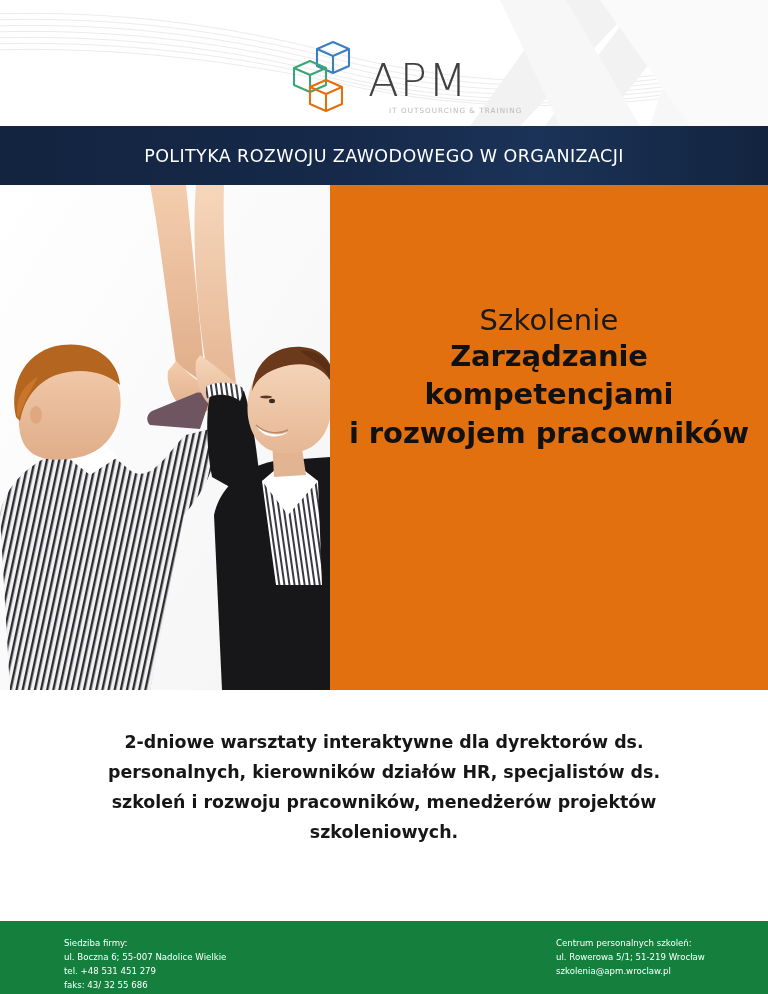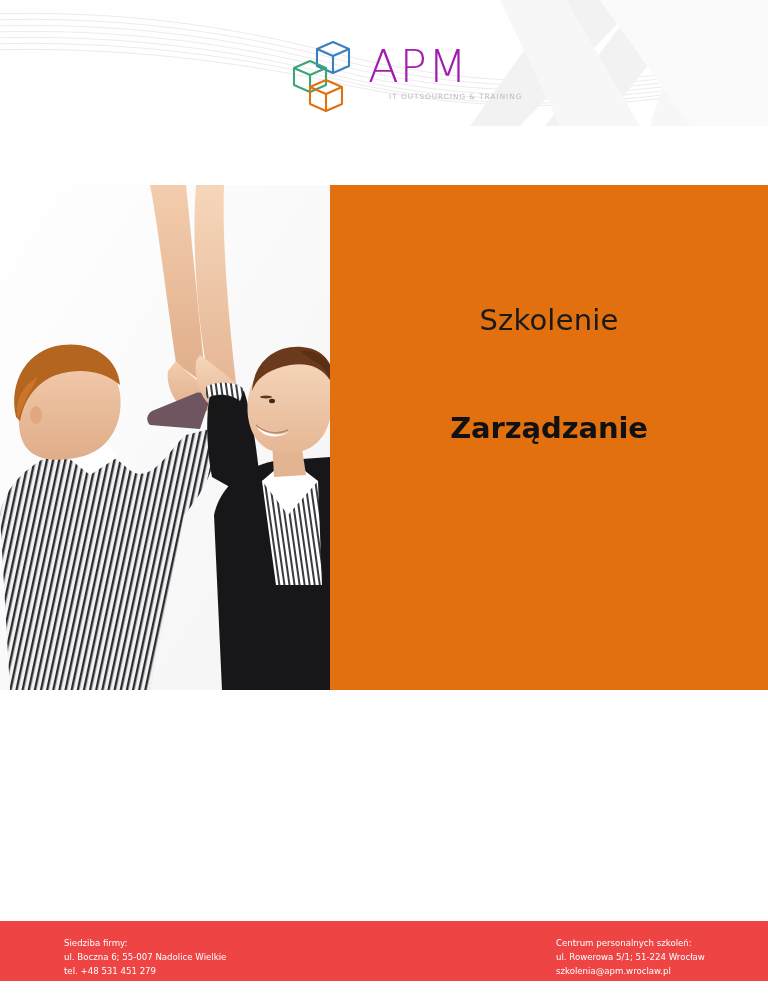--- a/index.html
+++ b/index.html
@@ -19,23 +19,24 @@
   .header-deco { position:absolute; left:0; top:0; width:768px; height:126px; }
 
   .logo-block {
     position:absolute; left:286px; top:36px;
     width:200px; height:82px;
     display:flex; align-items:flex-start;
   }
   .logo-cubes { width:78px; height:78px; position:relative; flex:0 0 auto; }
   .logo-word { margin-left:4px; padding-top:10px; }
   .logo-apm {
-    font-size:45px; line-height:0.95; color:#a21caf;
+    font-size:45px; line-height:0.95; color:#404040;
     font-weight:300; letter-spacing:1px;
     font-family:"DejaVu Sans", sans-serif;
+    margin-top:14px;
   }
   .logo-tagline {
     font-size:7.2px; color:#b8b8b8; letter-spacing:1.05px;
     margin-top:3px; margin-left:21px; white-space:nowrap;
     font-family:"DejaVu Sans", sans-serif;
   }
 
   
   .banner {
     position:absolute; left:0; top:126px; width:768px; height:59px;
@@ -57,42 +58,42 @@
   .hero-panel {
     position:absolute; left:330px; top:0; width:438px; height:505px;
     background:#e2700f;
     display:flex; flex-direction:column; align-items:center;
   }
   .panel-kicker {
     margin-top:118px; font-size:29px; color:#1a1a1a; font-weight:400;
     font-family:"DejaVu Sans", sans-serif; letter-spacing:0.2px;
   }
   .panel-title {
-    margin-top:72px; text-align:center; color:#111111;
+    text-align:center; color:#111111;
     font-size:29px; font-weight:700; line-height:1.32;
     font-family:"DejaVu Sans", sans-serif; letter-spacing:-0.1px;
   }
   .panel-title span { display:block; white-space:nowrap; }
 
   
   .body-copy {
     position:absolute; left:0; top:690px; width:768px; height:231px;
     display:flex; align-items:flex-start; justify-content:center;
     padding-top:38px;
   }
   .body-copy p {
     width:600px; text-align:center; color:#161616;
     font-size:17.4px; font-weight:700; line-height:1.72;
     font-family:"DejaVu Sans", sans-serif;
   }
 
   
   .footer {
-    position:absolute; left:0; top:921px; width:768px; height:60px;
-    background:#ef4444;
+    position:absolute; left:0; top:921px; width:768px; height:73px;
+    background:#15803d;
   }
   .footer-col { position:absolute; top:16px; color:#ffffff; }
   .footer-left  { left:64px; }
   .footer-right { left:556px; }
   .footer-col div {
     font-size:8.6px; line-height:1.62; white-space:nowrap;
     font-family:"DejaVu Sans", sans-serif;
   }
 </style>
 </head>
@@ -145,20 +146,23 @@
           </g>
         </g>
       </svg>
       <div class="logo-word">
         <div class="logo-apm">APM</div>
         <div class="logo-tagline">IT OUTSOURCING &amp; TRAINING</div>
       </div>
     </div>
   </div>
 
+  <div class="banner">
+    <div class="banner-text">POLITYKA ROZWOJU ZAWODOWEGO W ORGANIZACJI</div>
+  </div>
 
   <div class="hero">
 
     <div class="hero-photo">
       <svg viewBox="0 0 330 505" preserveAspectRatio="xMidYMid slice" width="330" height="505">
         <defs>
           <linearGradient id="bgw" x1="0" y1="0" x2="1" y2="1">
             <stop offset="0%" stop-color="#ffffff"></stop>
             <stop offset="100%" stop-color="#f4f4f4"></stop>
           </linearGradient>
@@ -222,32 +226,37 @@
 
         <ellipse cx="272" cy="216" rx="3" ry="2.2" fill="#3b2a1e"></ellipse>
         <ellipse cx="266" cy="212" rx="6" ry="1.4" fill="#5a3a22"></ellipse>
       </svg>
     </div>
 
     <div class="hero-panel">
       <div class="panel-kicker">Szkolenie</div>
       <div class="panel-title">
         <span>Zarządzanie</span>
+        <span>kompetencjami</span>
+        <span>i rozwojem pracowników</span>
       </div>
     </div>
   </div>
 
+  <div class="body-copy">
+    <p>2-dniowe warsztaty interaktywne dla dyrektorów ds. personalnych, kierowników działów HR, specjalistów ds. szkoleń i rozwoju pracowników, menedżerów projektów szkoleniowych.</p>
+  </div>
 
   <div class="footer">
     <div class="footer-col footer-left">
       <div>Siedziba firmy:</div>
       <div>ul. Boczna 6; 55-007 Nadolice Wielkie</div>
       <div>tel. +48 531 451 279</div>
       <div>faks: 43/ 32 55 686</div>
     </div>
     <div class="footer-col footer-right">
       <div>Centrum personalnych szkoleń:</div>
-      <div>ul. Rowerowa 5/1; 51-224 Wrocław</div>
+      <div>ul. Rowerowa 5/1; 51-219 Wrocław</div>
       <div>szkolenia@apm.wroclaw.pl</div>
     </div>
   </div>
 
 </div>
 
 </body></html>

